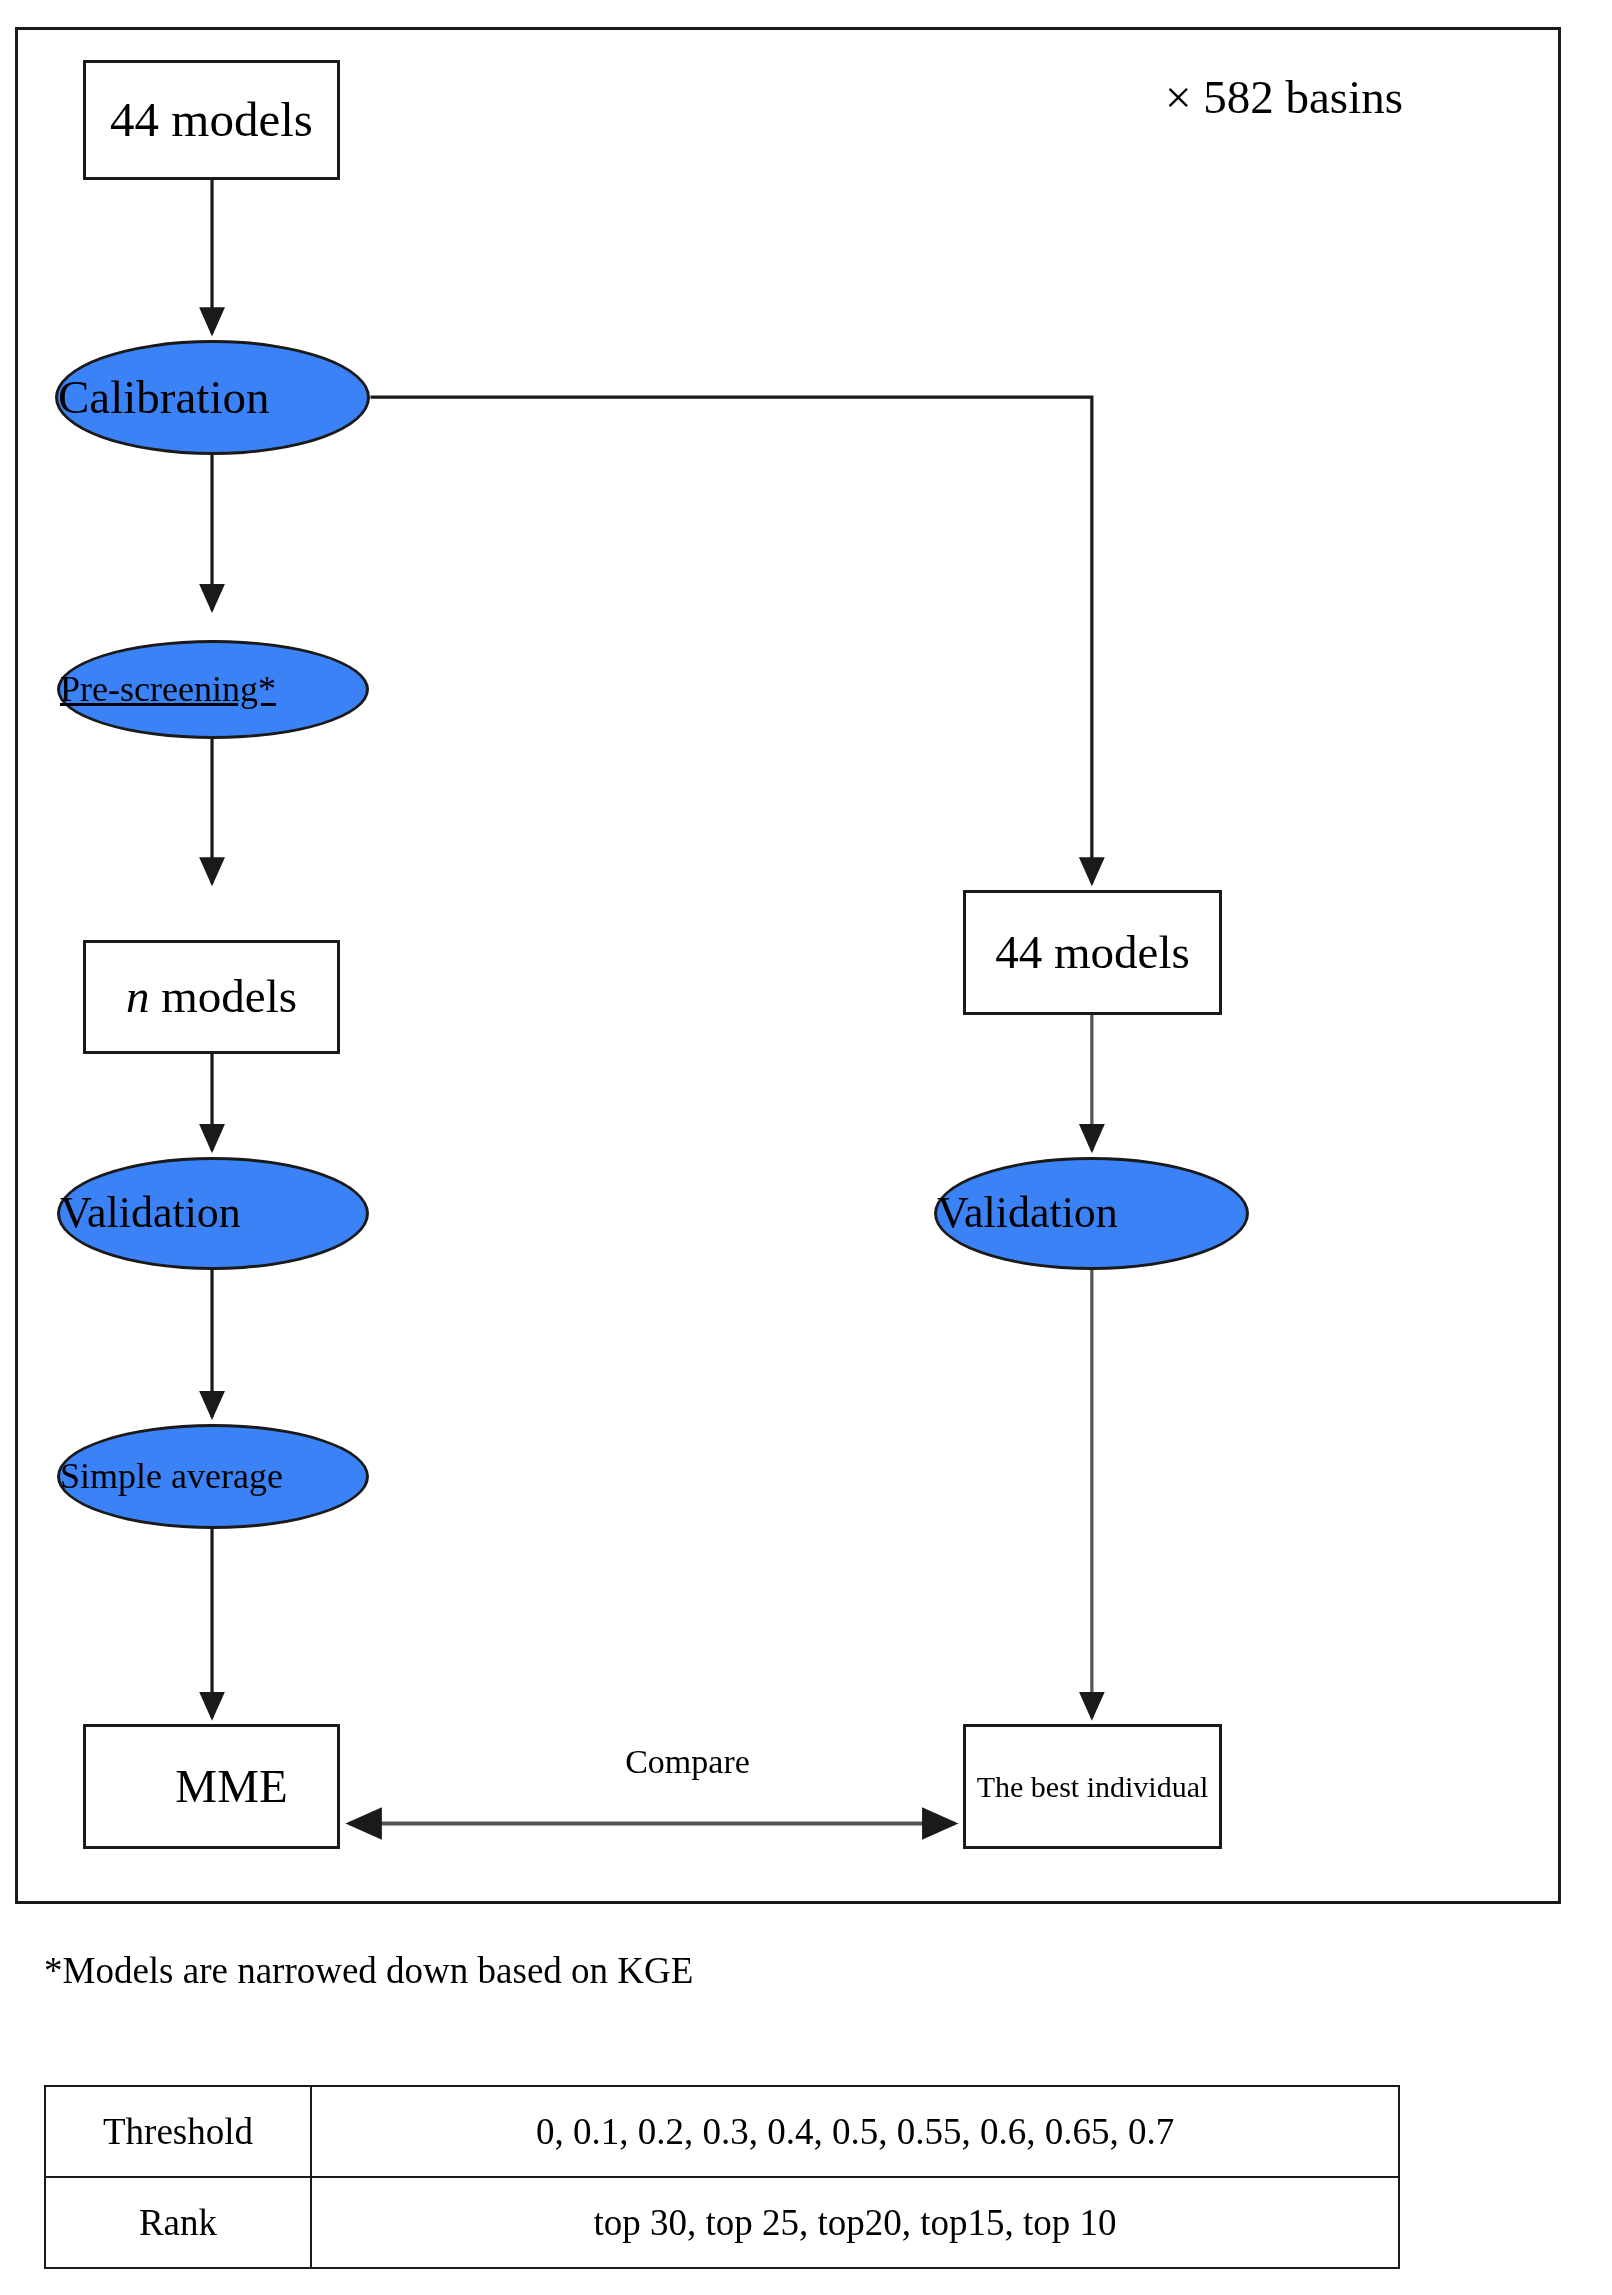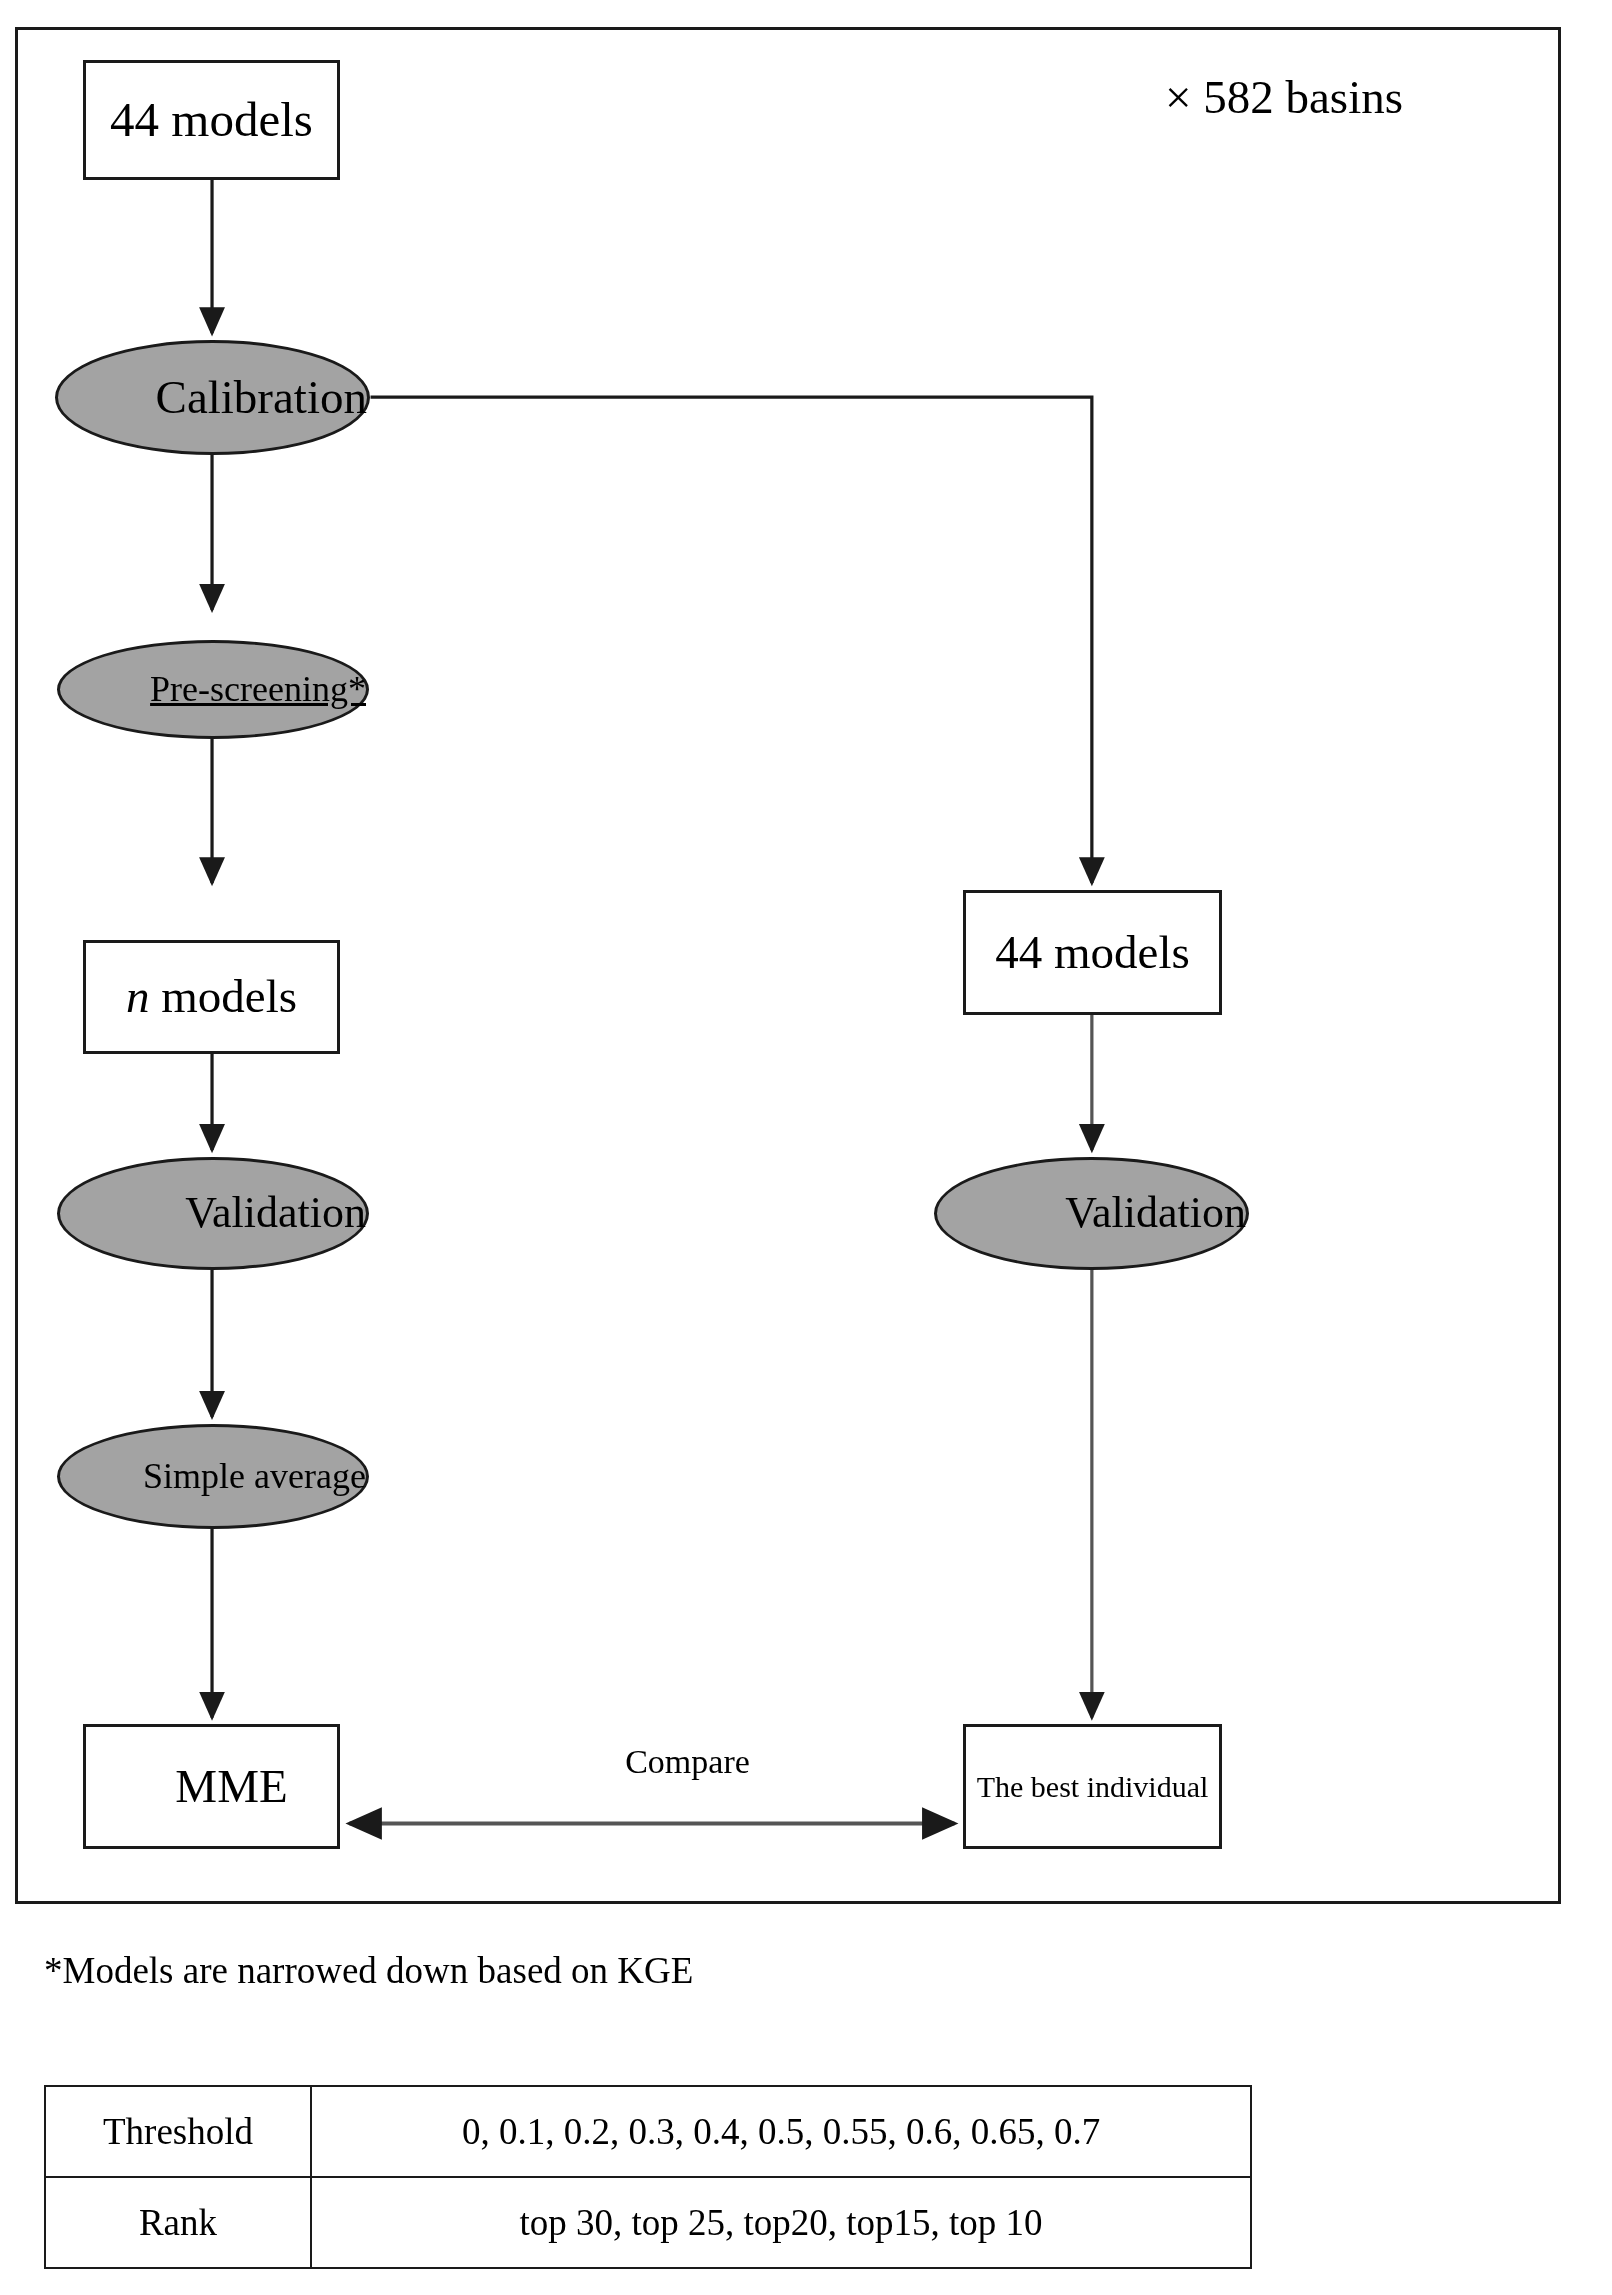--- a/index.html
+++ b/index.html
@@ -56,24 +56,24 @@
     text-align: center;
     line-height: 1.1;
   }
 
   
   .node-ellipse {
     position: absolute;
     border: 3.2px solid #1a1a1a;
     border-radius: 50%;
     box-sizing: border-box;
-    background: #a3a3a3;
+    background: #3b82f6;
     display: flex;
     align-items: center;
-    justify-content: flex-end;
+    justify-content: flex-start;
     text-align: center;
     line-height: 1.1;
   }
 
   
   #box-models-top {
     left: 83px; top: 60px; width: 257px; height: 120px;
     font-size: 49px;
   }
   #ellipse-calibration {
@@ -142,21 +142,21 @@
     top: 1949px;
     font-size: 37px;
     white-space: nowrap;
   }
 
   
   .kge-table {
     position: absolute;
     left: 44px;
     top: 2085px;
-    width: 1208px;
+    width: 1356px;
     border-collapse: collapse;
     table-layout: fixed;
   }
   .kge-table td {
     border: 2.4px solid #1a1a1a;
     height: 89px;
     text-align: center;
     vertical-align: middle;
     font-size: 37px;
     padding: 0 6.5px;

